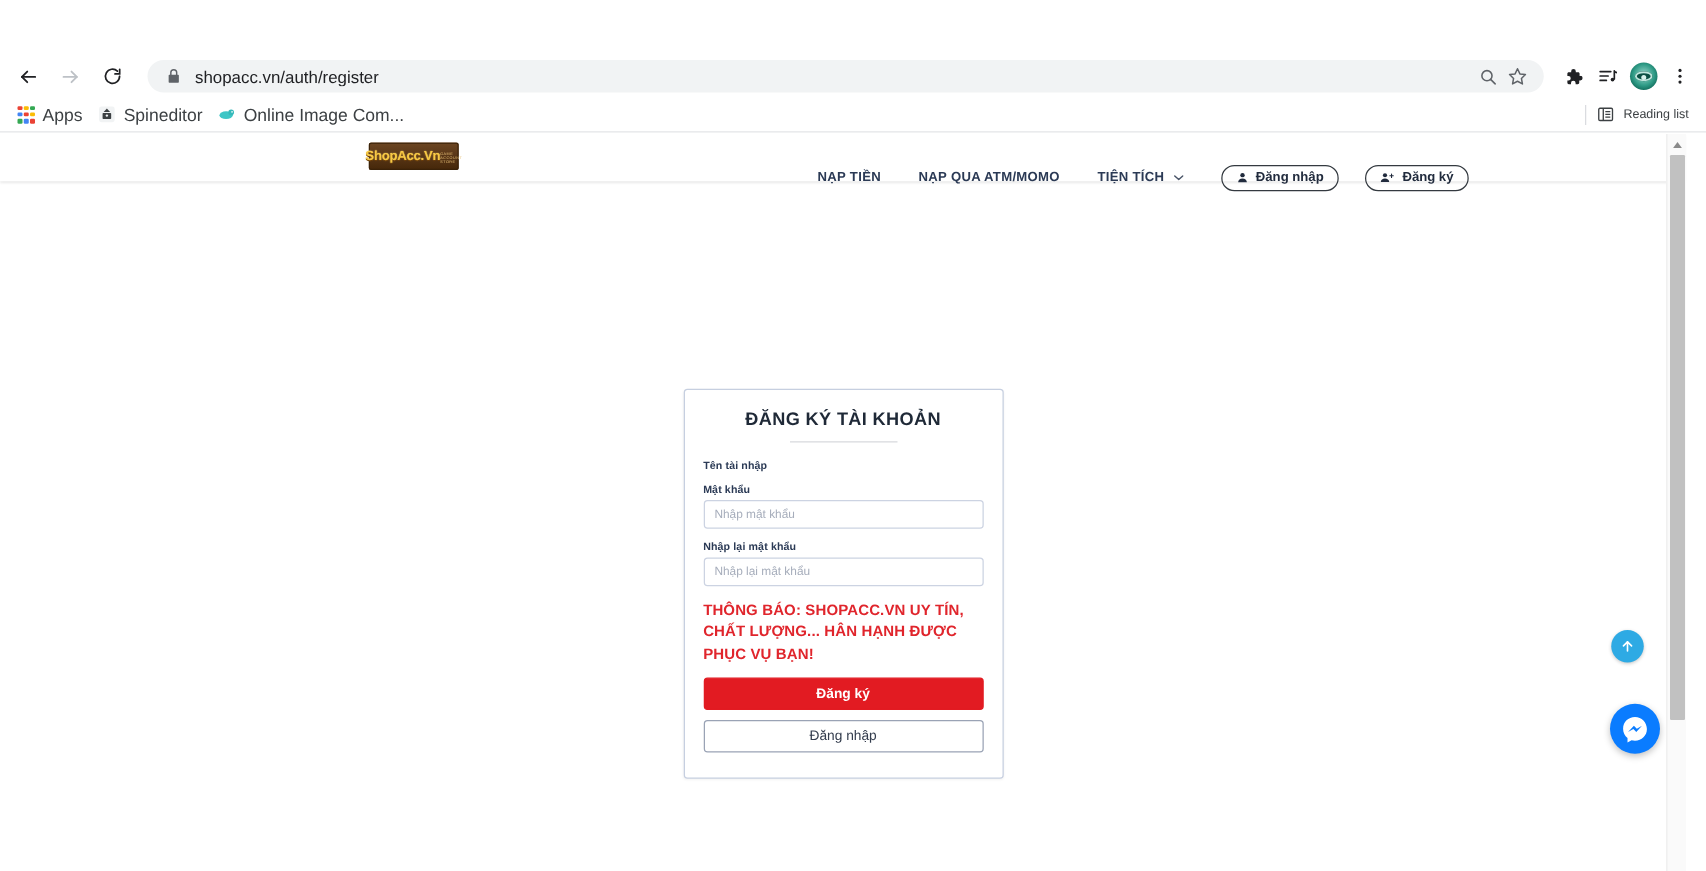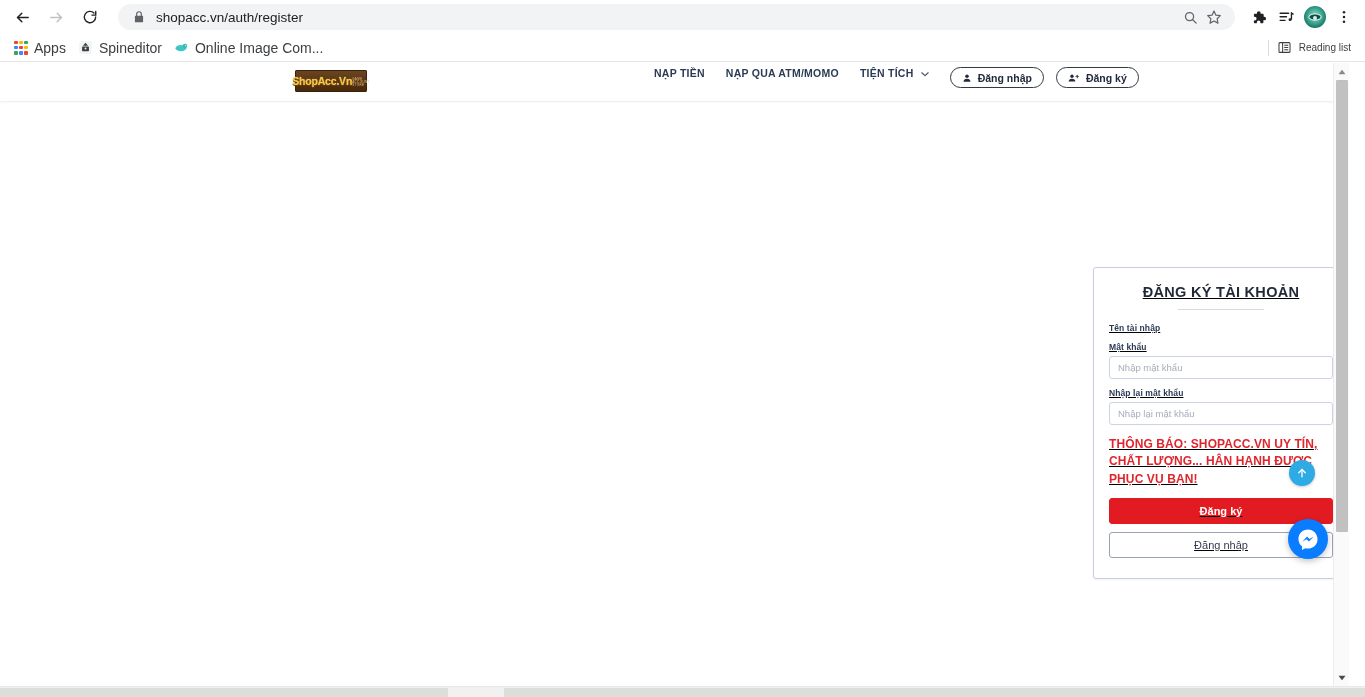--- a/index.html
+++ b/index.html
@@ -4,21 +4,21 @@
 <style>
   * { box-sizing: border-box; margin: 0; padding: 0; }
   html, body {
     width: 1365px; height: 697px;
     font-family: "Liberation Sans", sans-serif;
     background: #ffffff;
     overflow: hidden;
   }
 
   
-  .browser { width: 1365px; height: 562px; position: relative; background: #fff; }
+  .browser { width: 1365px; height: 562px; position: relative; background: #fff; margin-top: 44px; }
 
   .toolbar {
     height: 34px; background: #fff;
     display: flex; align-items: center;
     padding: 0 8px;
   }
   .nav-btn {
     width: 28px; height: 28px; margin-right: 6px;
     display: flex; align-items: center; justify-content: center;
     border-radius: 50%; color: #202124; flex: 0 0 auto;
@@ -108,38 +108,38 @@
   .logo-text {
     font-size: 10.5px; font-weight: bold; letter-spacing: -.2px;
     color: #f7c944; line-height: 1;
     text-shadow: 0 1px 0 #6b3b07, 0 0 1px #ffdf7a;
   }
   .logo-sub {
     font-size: 3px; color: #e8c177; letter-spacing: .4px; margin-top: 2px; line-height: 1;
   }
 
   .nav {
-    position: absolute; left: 645px; top: 4px; height: 38px;
-    display: flex; gap: 3px;
+    position: absolute; left: 645px; top: 16px; height: 38px;
+    display: flex; align-items: center; gap: 12px;
   }
   .nav-link {
     font-size: 10.5px; font-weight: bold; color: #2b3a55;
     letter-spacing: .25px; padding: 0 9px; white-space: nowrap;
   }
   .nav-caret { margin-left: 4px; color: #4a5568; }
   .pill {
     display: flex; align-items: center; gap: 6px;
     border: 1px solid #343a40; border-radius: 13px;
     height: 21px; padding: 0 11px; margin-left: 9px;
     font-size: 10.5px; font-weight: bold; color: #212b3d; white-space: nowrap;
   }
   .pill svg { display: block; }
 
   
-  .card-wrap { display: flex; justify-content: flex-end; padding-top: 166px; text-decoration: underline; }
+  .card-wrap { display: flex; justify-content: center; padding-top: 166px; }
   .card {
     width: 256px; background: #fff;
     border: 1px solid #c6cfe0; border-radius: 3px;
     padding: 16px 15px 20px 15px;
     box-shadow: 0 1px 2px rgba(0,0,0,.05);
   }
   .card-title {
     text-align: center; font-size: 14.5px; font-weight: bold;
     color: #1f2937; letter-spacing: .3px;
   }

